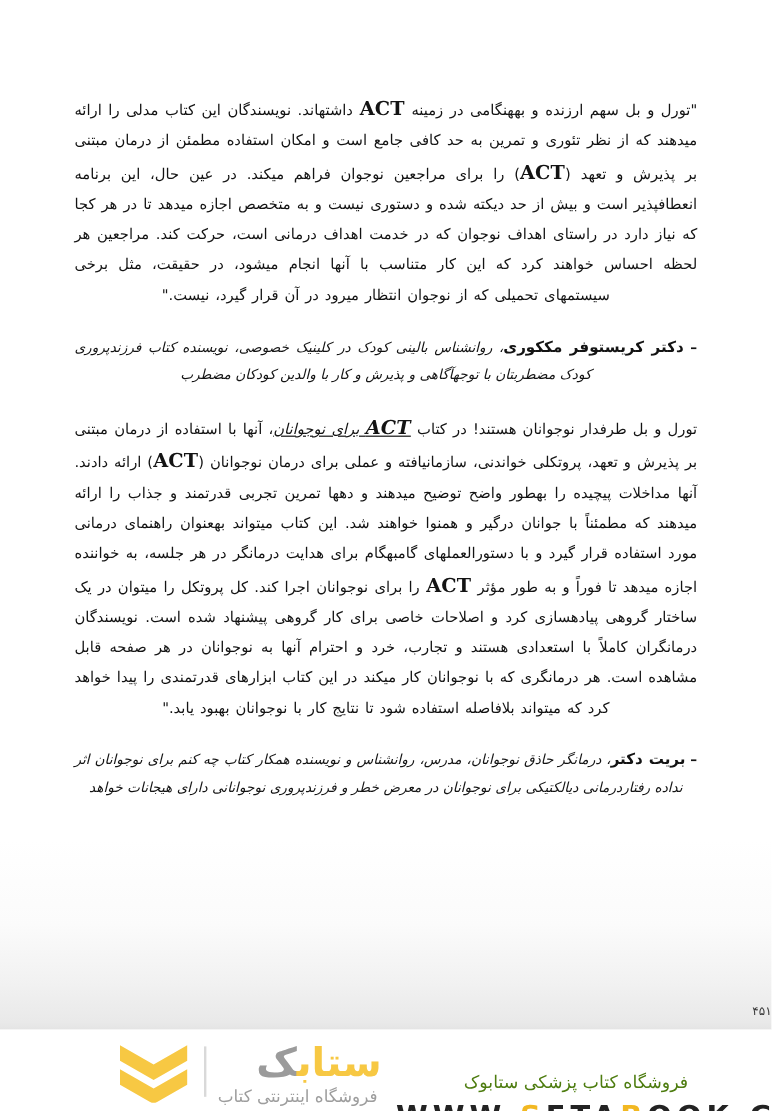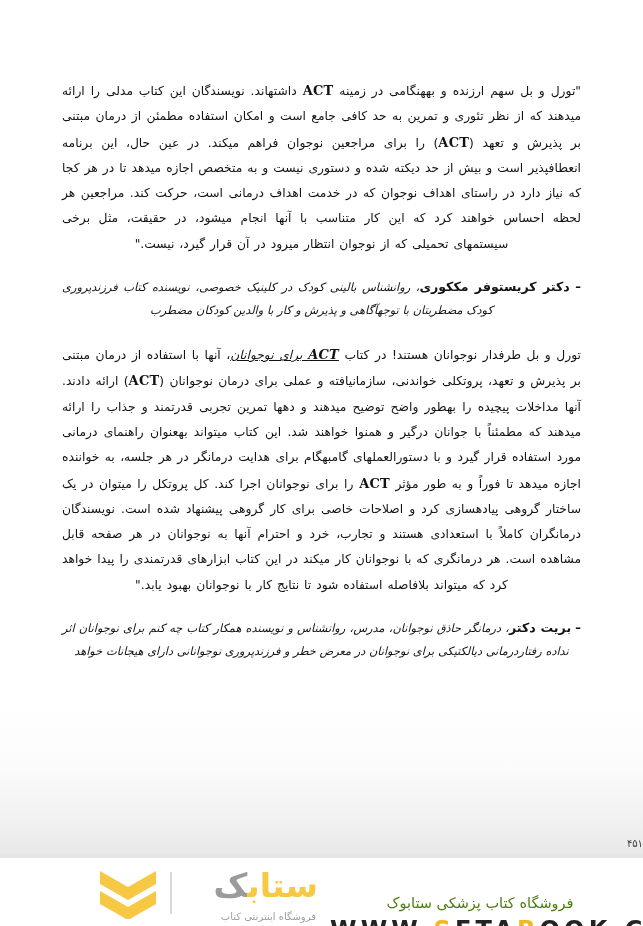--- a/index.html
+++ b/index.html
@@ -53,21 +53,21 @@
     text-align-last: center;
     margin: 0;
     letter-spacing: 0.15px;
     word-spacing: 1px;
     color: #131313;
   }
   .quote-para.first { margin-bottom: 0; }
   .quote-para .latin {
     font-family: "DejaVu Serif", "Liberation Serif", serif;
     font-weight: bold;
-    font-size: 13px;
+    font-size: 16px;
     letter-spacing: 0.2px;
   }
   .quote-para .title-italic {
     font-style: italic;
     font-weight: normal;
     text-decoration: underline;
   }
   .quote-para .title-italic .latin {
     font-style: italic;
     font-weight: bold;
@@ -149,23 +149,23 @@
     letter-spacing: -1px;
     text-align: right;
     white-space: nowrap;
   }
   #wordmark-persian .kaf-grey { color: #9b9b9b; }
   #wordmark-sub {
     position: absolute;
     right: 2px;
     bottom: -1px;
     width: 136px;
-    font-size: 10px;
+    font-size: 14px;
     color: #9d9d9d;
-    text-align: right;
+    text-align: center;
     white-space: nowrap;
   }
   #logo-divider {
     width: 2px;
     height: 42px;
     background: #d9d9d9;
     margin: 0 8px 0 10px;
     flex: none;
   }
   #chevron-mark {

